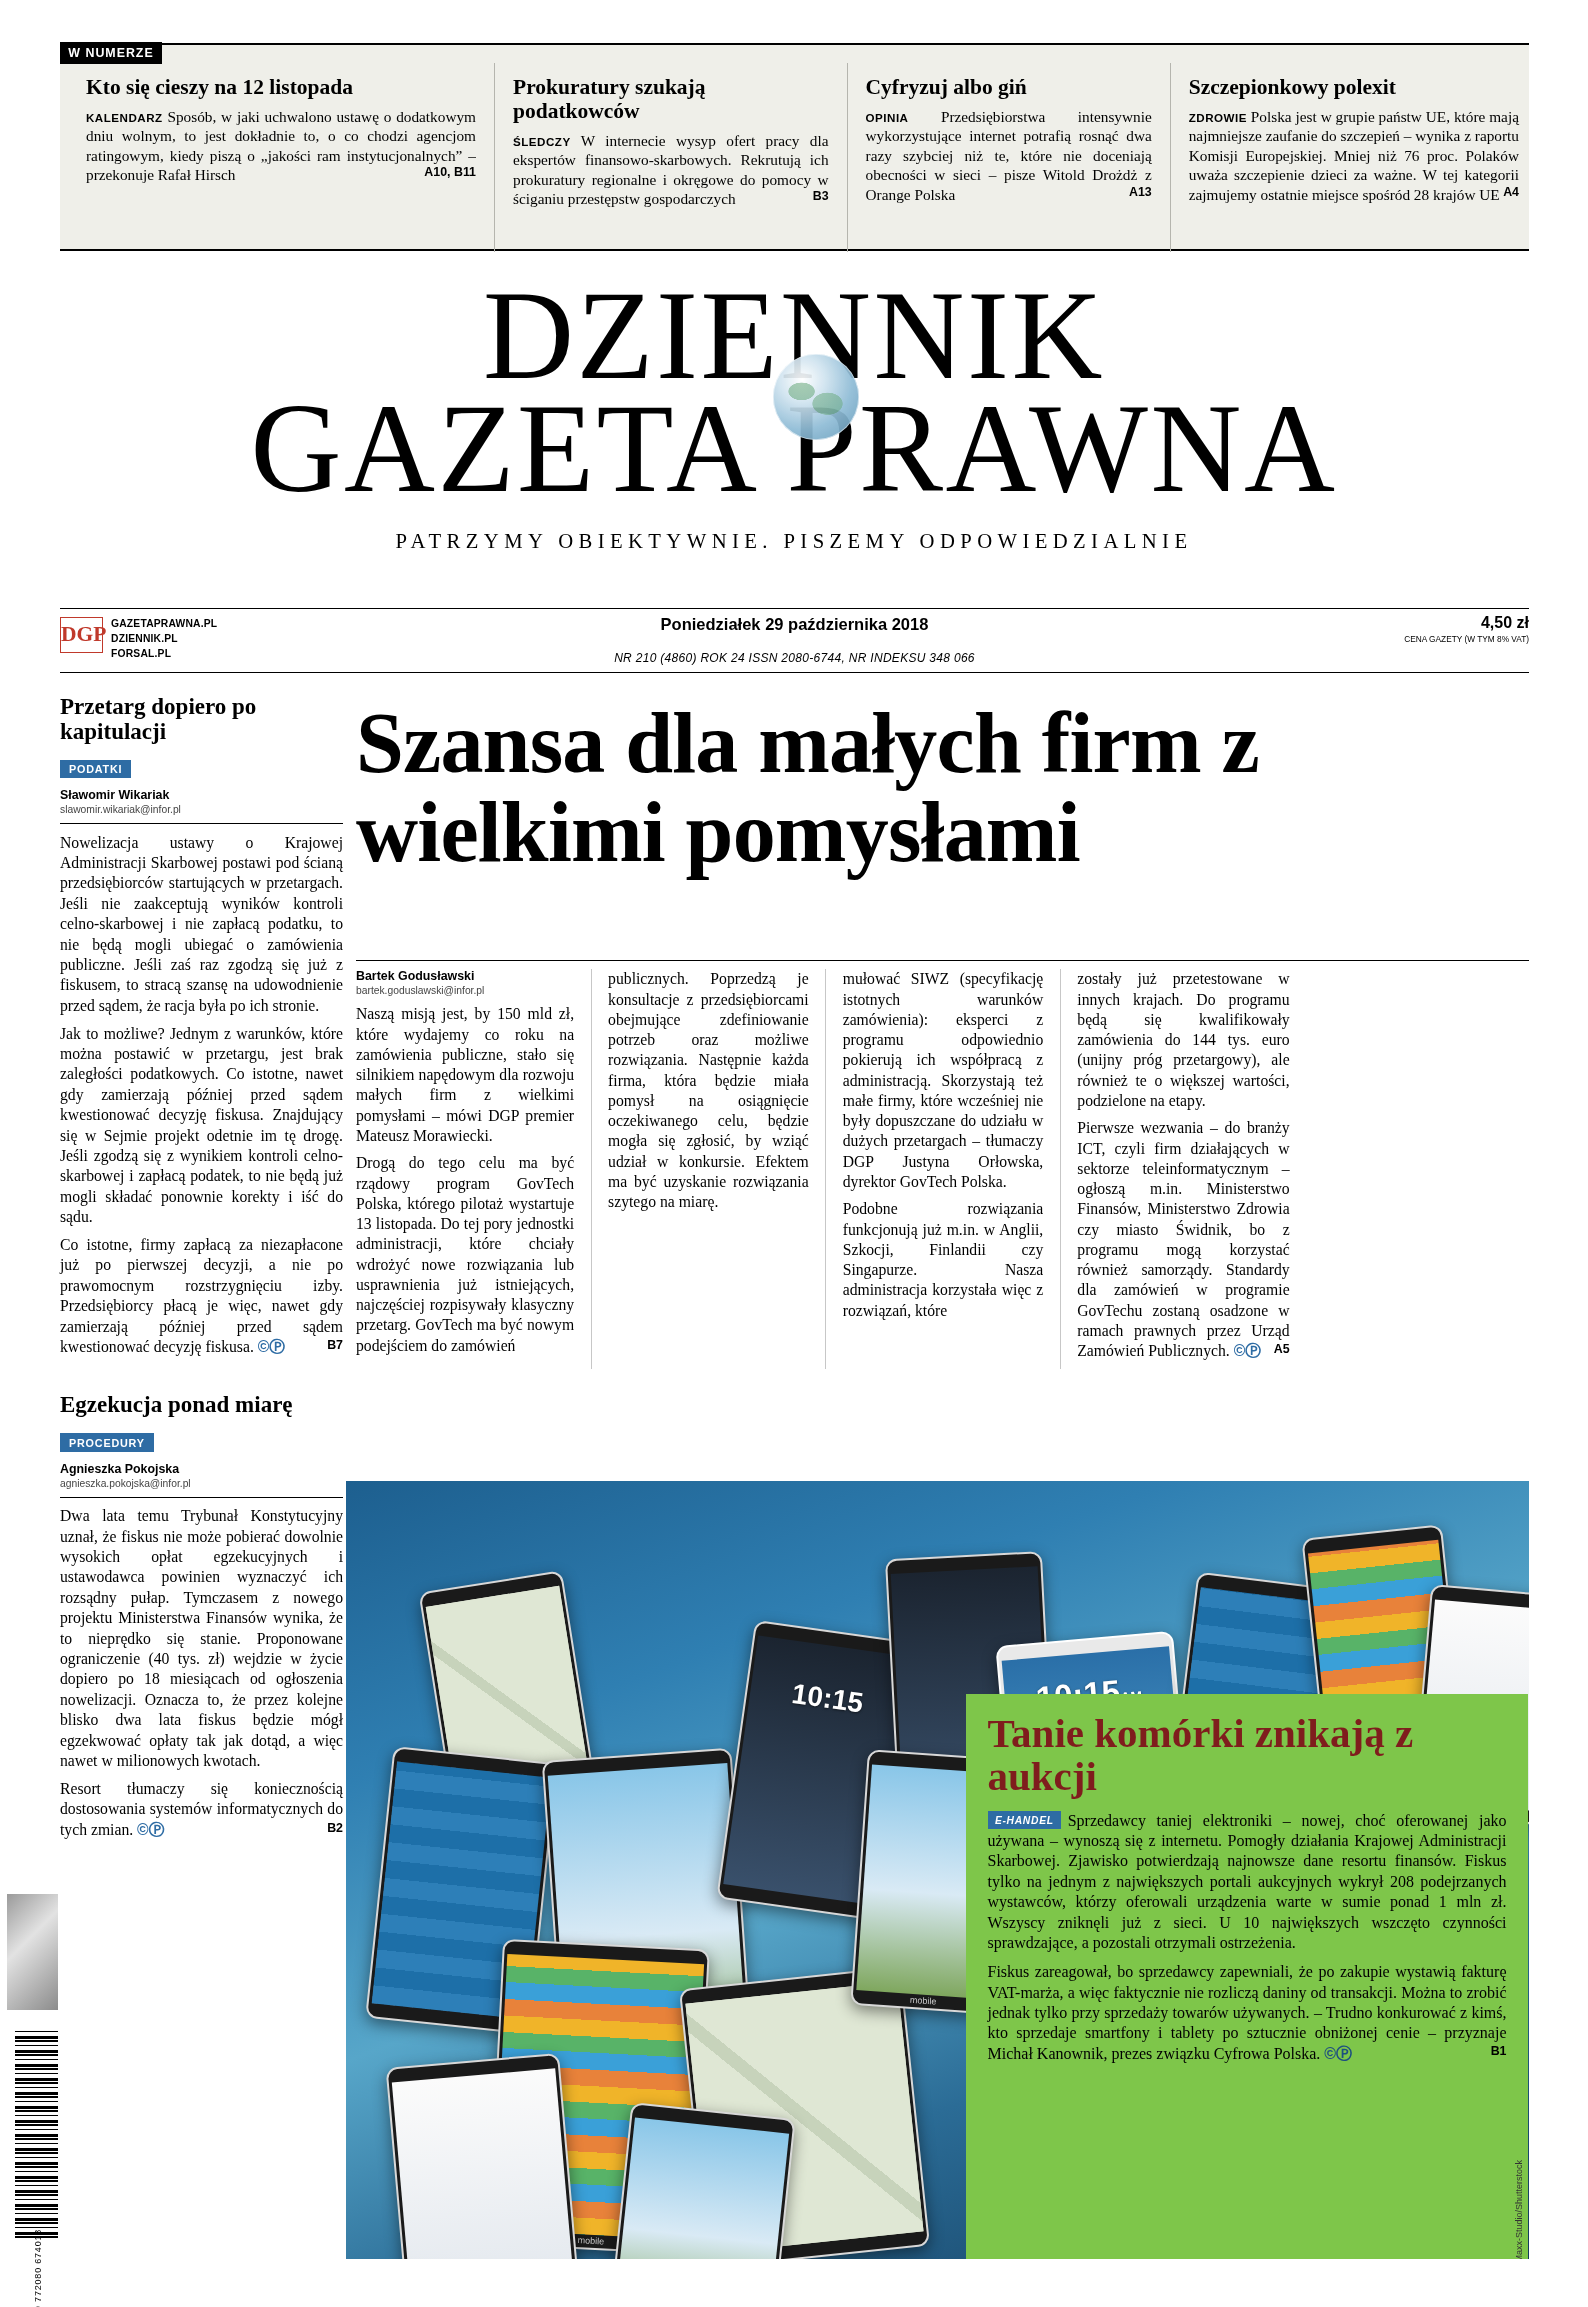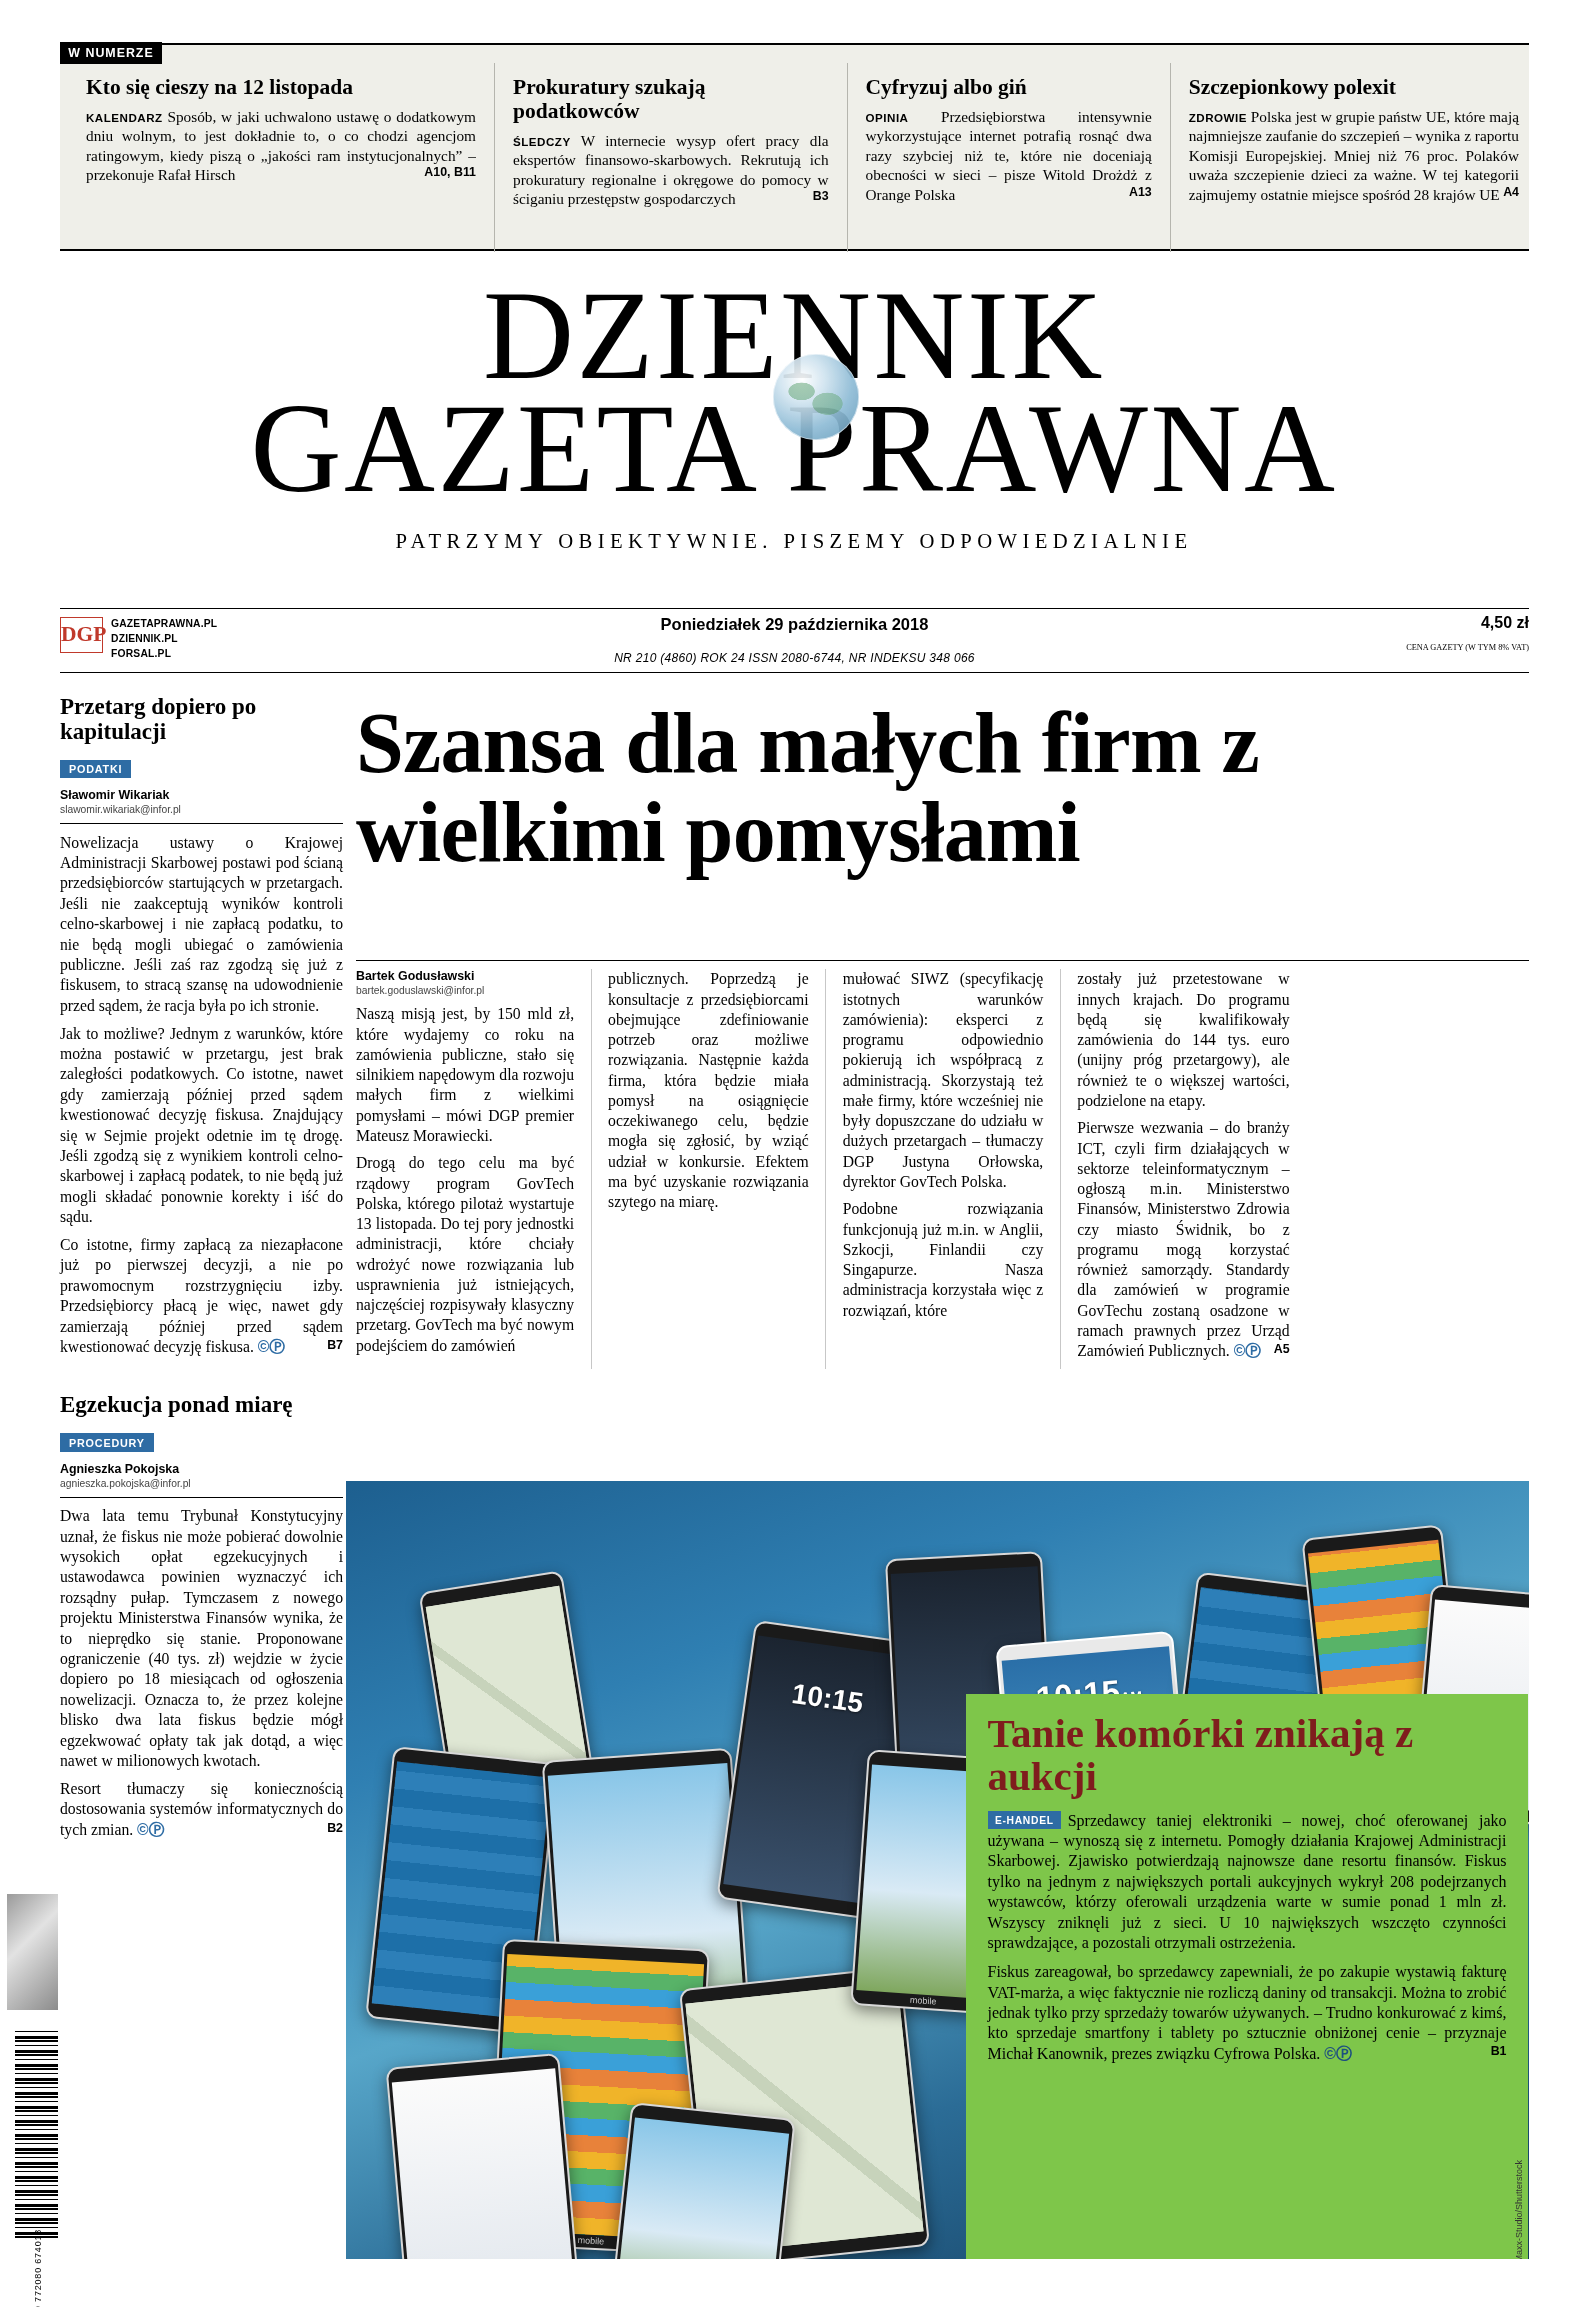--- a/index.html
+++ b/index.html
@@ -97,21 +97,21 @@
   .sites {
     position:absolute; left:51px; top:5px;
     font-family:"Liberation Sans", sans-serif; font-size:10.3px; font-weight:bold;
     line-height:1.45; letter-spacing:0.2px;
   }
   .datebox { position:absolute; left:0; top:0; width:100%; text-align:center; }
   .datebox .d1 { font-family:"Liberation Sans", sans-serif; font-size:16.5px; font-weight:bold; margin-top:3.3px;}
   .datebox .d2 { font-family:"Liberation Sans", sans-serif; font-size:12px; margin-top:17px; letter-spacing:0.3px;font-style:italic; }
   .price { position:absolute; right:0; top:1.7px; text-align:right; }
   .price .p1 { font-family:"Liberation Sans", sans-serif; font-size:16px; font-weight:bold; }
-  .price .p2 { font-family:Liberation Serif, serif; font-size:8.3px; margin-top:11px; }
+  .price .p2 { font-family:Liberation Sans, sans-serif; font-size:8.3px; margin-top:2px; }
 
   
   .leftcol { position:absolute; left:60px; top:695px; width:283px; }
   .lc-head {
     font-family:"Liberation Serif", serif;
     font-size:23px; font-weight:bold; line-height:1.08; margin:0 8px 15px 0;
   }
   .kicker {
     display:inline-block; background:#2e6ca4; color:#fff;
     font-family:"Liberation Sans", sans-serif; font-size:10.8px; font-weight:bold;
@@ -198,21 +198,21 @@
     padding:18px 21.5px 15px 21.5px;
   }
   .greenbox h2 {
     margin:0 0 11.6px 0;
     font-family:"Liberation Serif", serif;
     font-size:41px; font-weight:bold; line-height:1.06; color:#7f1d1d;
   }
   .ehandel {
     display:inline-block; background:#2e6ca4; color:#fff;
     font-family:"Liberation Sans", sans-serif; font-size:10.3px; font-weight:bold;
-    letter-spacing:0.7px; padding:2.5px 7.4px; margin-right:6.6px; vertical-align:1.7px;
+    letter-spacing:0.7px; padding:2.5px 7.4px; margin-right:6.6px; vertical-align:1.7px;font-style:italic;
   }
   .greenbox p { margin:0 0 8.3px 0; font-size:16px; line-height:1.28; text-align:justify; }
   .credit {
     position:absolute; right:-25px; bottom:74px;
     transform:rotate(-90deg); transform-origin:right bottom;
     font-family:"Liberation Sans", sans-serif; font-size:9px; color:#333;
     white-space:nowrap;
   }
 
   

